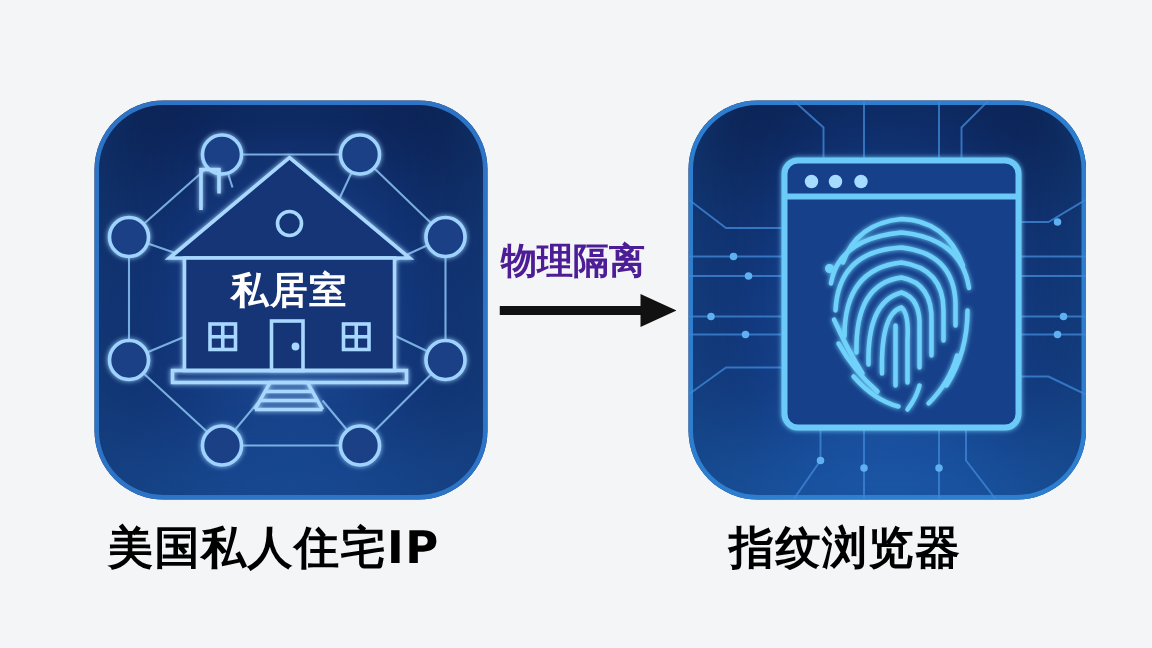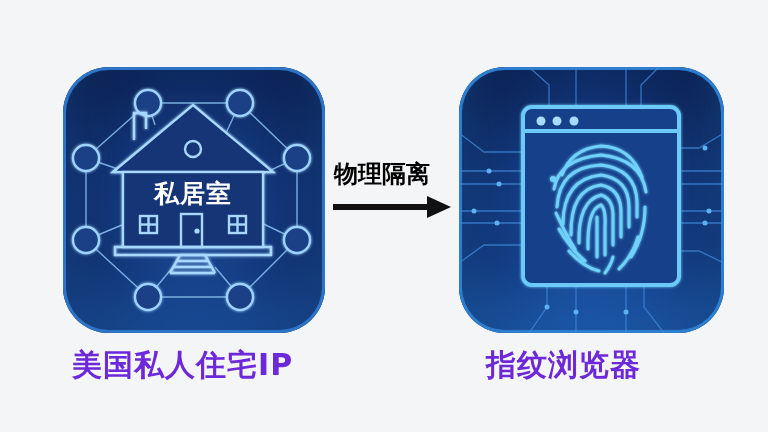--- a/index.html
+++ b/index.html
@@ -5,24 +5,24 @@
   html,body{margin:0;padding:0;}
   body{width:768px;height:432px;background:#f4f5f6;position:relative;overflow:hidden;font-family:"DejaVu Sans","Liberation Sans",sans-serif;}
   .icon{position:absolute;border-radius:46px;overflow:hidden;}
   #left-icon{left:63px;top:67px;width:262px;height:266px;
     background:radial-gradient(ellipse at 50% 55%, #1e4f9a 0%, #123577 45%, #0b1f4e 85%);
     box-shadow:inset 0 0 0 3px #2e74c6, inset 0 -40px 60px rgba(35,110,200,0.45);}
   #right-icon{left:459px;top:67px;width:265px;height:266px;
     background:radial-gradient(ellipse at 50% 60%, #1f56a8 0%, #133a80 45%, #0b1f4e 85%);
     box-shadow:inset 0 0 0 3px #2e7ed0, inset 0 -40px 60px rgba(35,120,210,0.5);}
   svg{position:absolute;left:0;top:0;}
-  .label{position:absolute;font-weight:bold;color:#6d28d9;font-size:30px;letter-spacing:1px;}
+  .label{position:absolute;font-weight:bold;color:#000000;font-size:30px;letter-spacing:1px;}
   #left-label{left:72px;top:345px;}
   #right-label{left:486px;top:345px;}
-  #mid-label{position:absolute;left:334px;top:158px;font-size:24px;font-weight:bold;color:#000000;}
+  #mid-label{position:absolute;left:334px;top:158px;font-size:24px;font-weight:bold;color:#4c1d95;}
   #arrow{position:absolute;left:333px;top:195px;width:118px;height:24px;}
 </style>
 </head>
 <body>
 
 <div class="icon" id="left-icon">
   <svg width="262" height="266" viewBox="0 0 262 266">
     <defs>
       <filter id="glowL" x="-20%" y="-20%" width="140%" height="140%">
         <feGaussianBlur stdDeviation="1.6" result="b"></feGaussianBlur>

